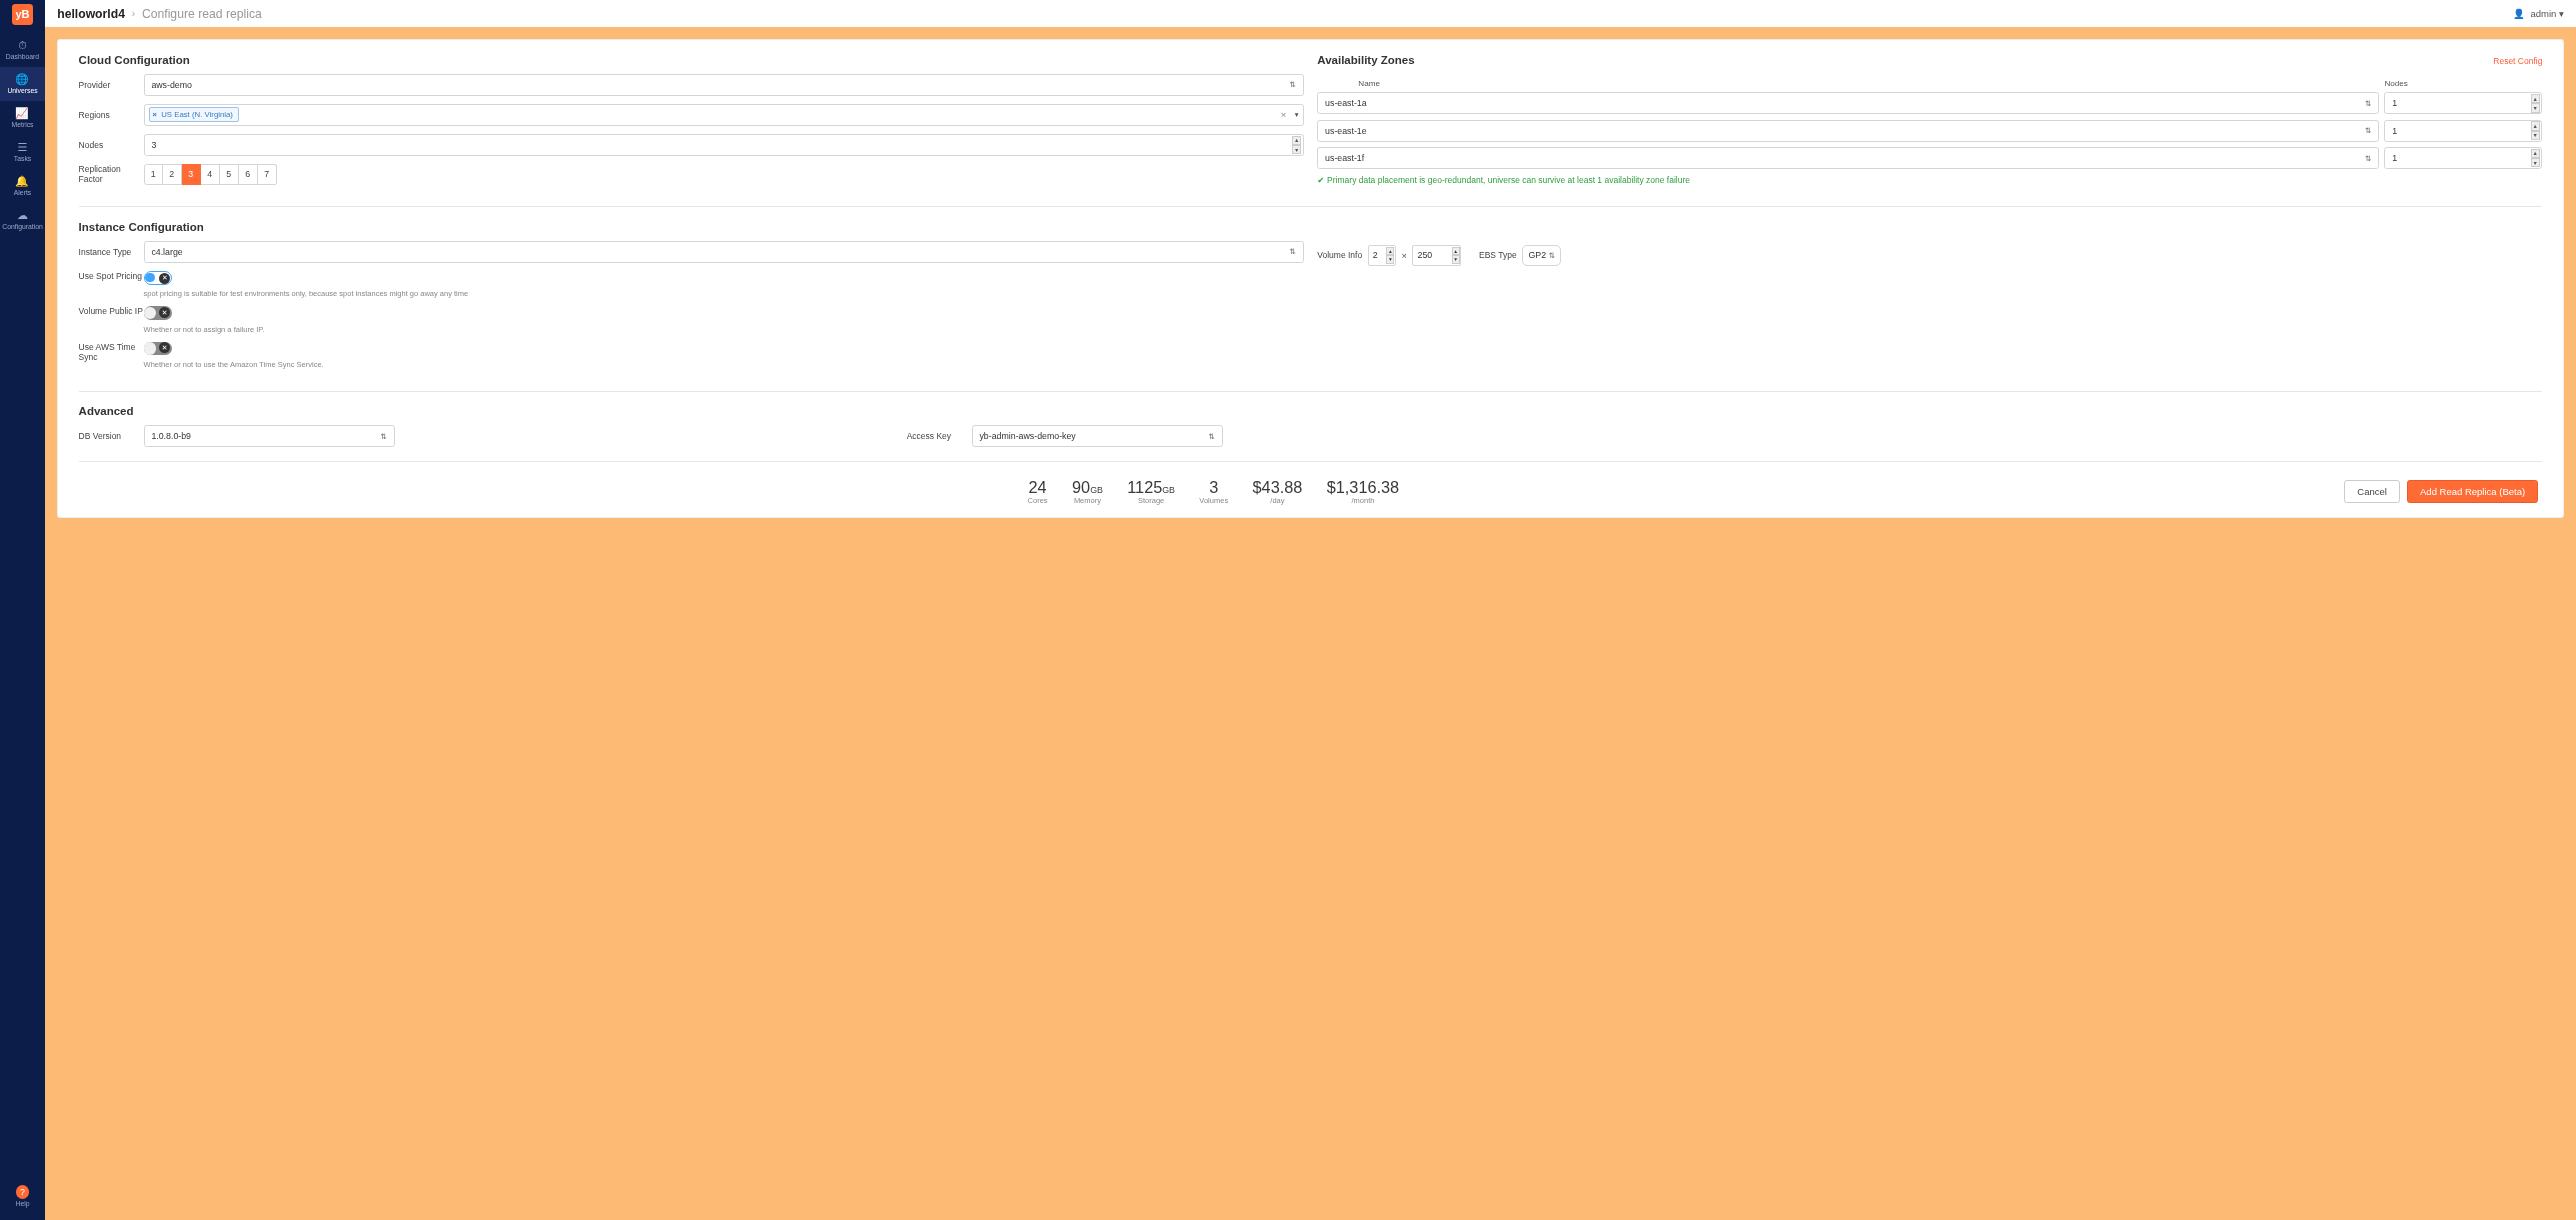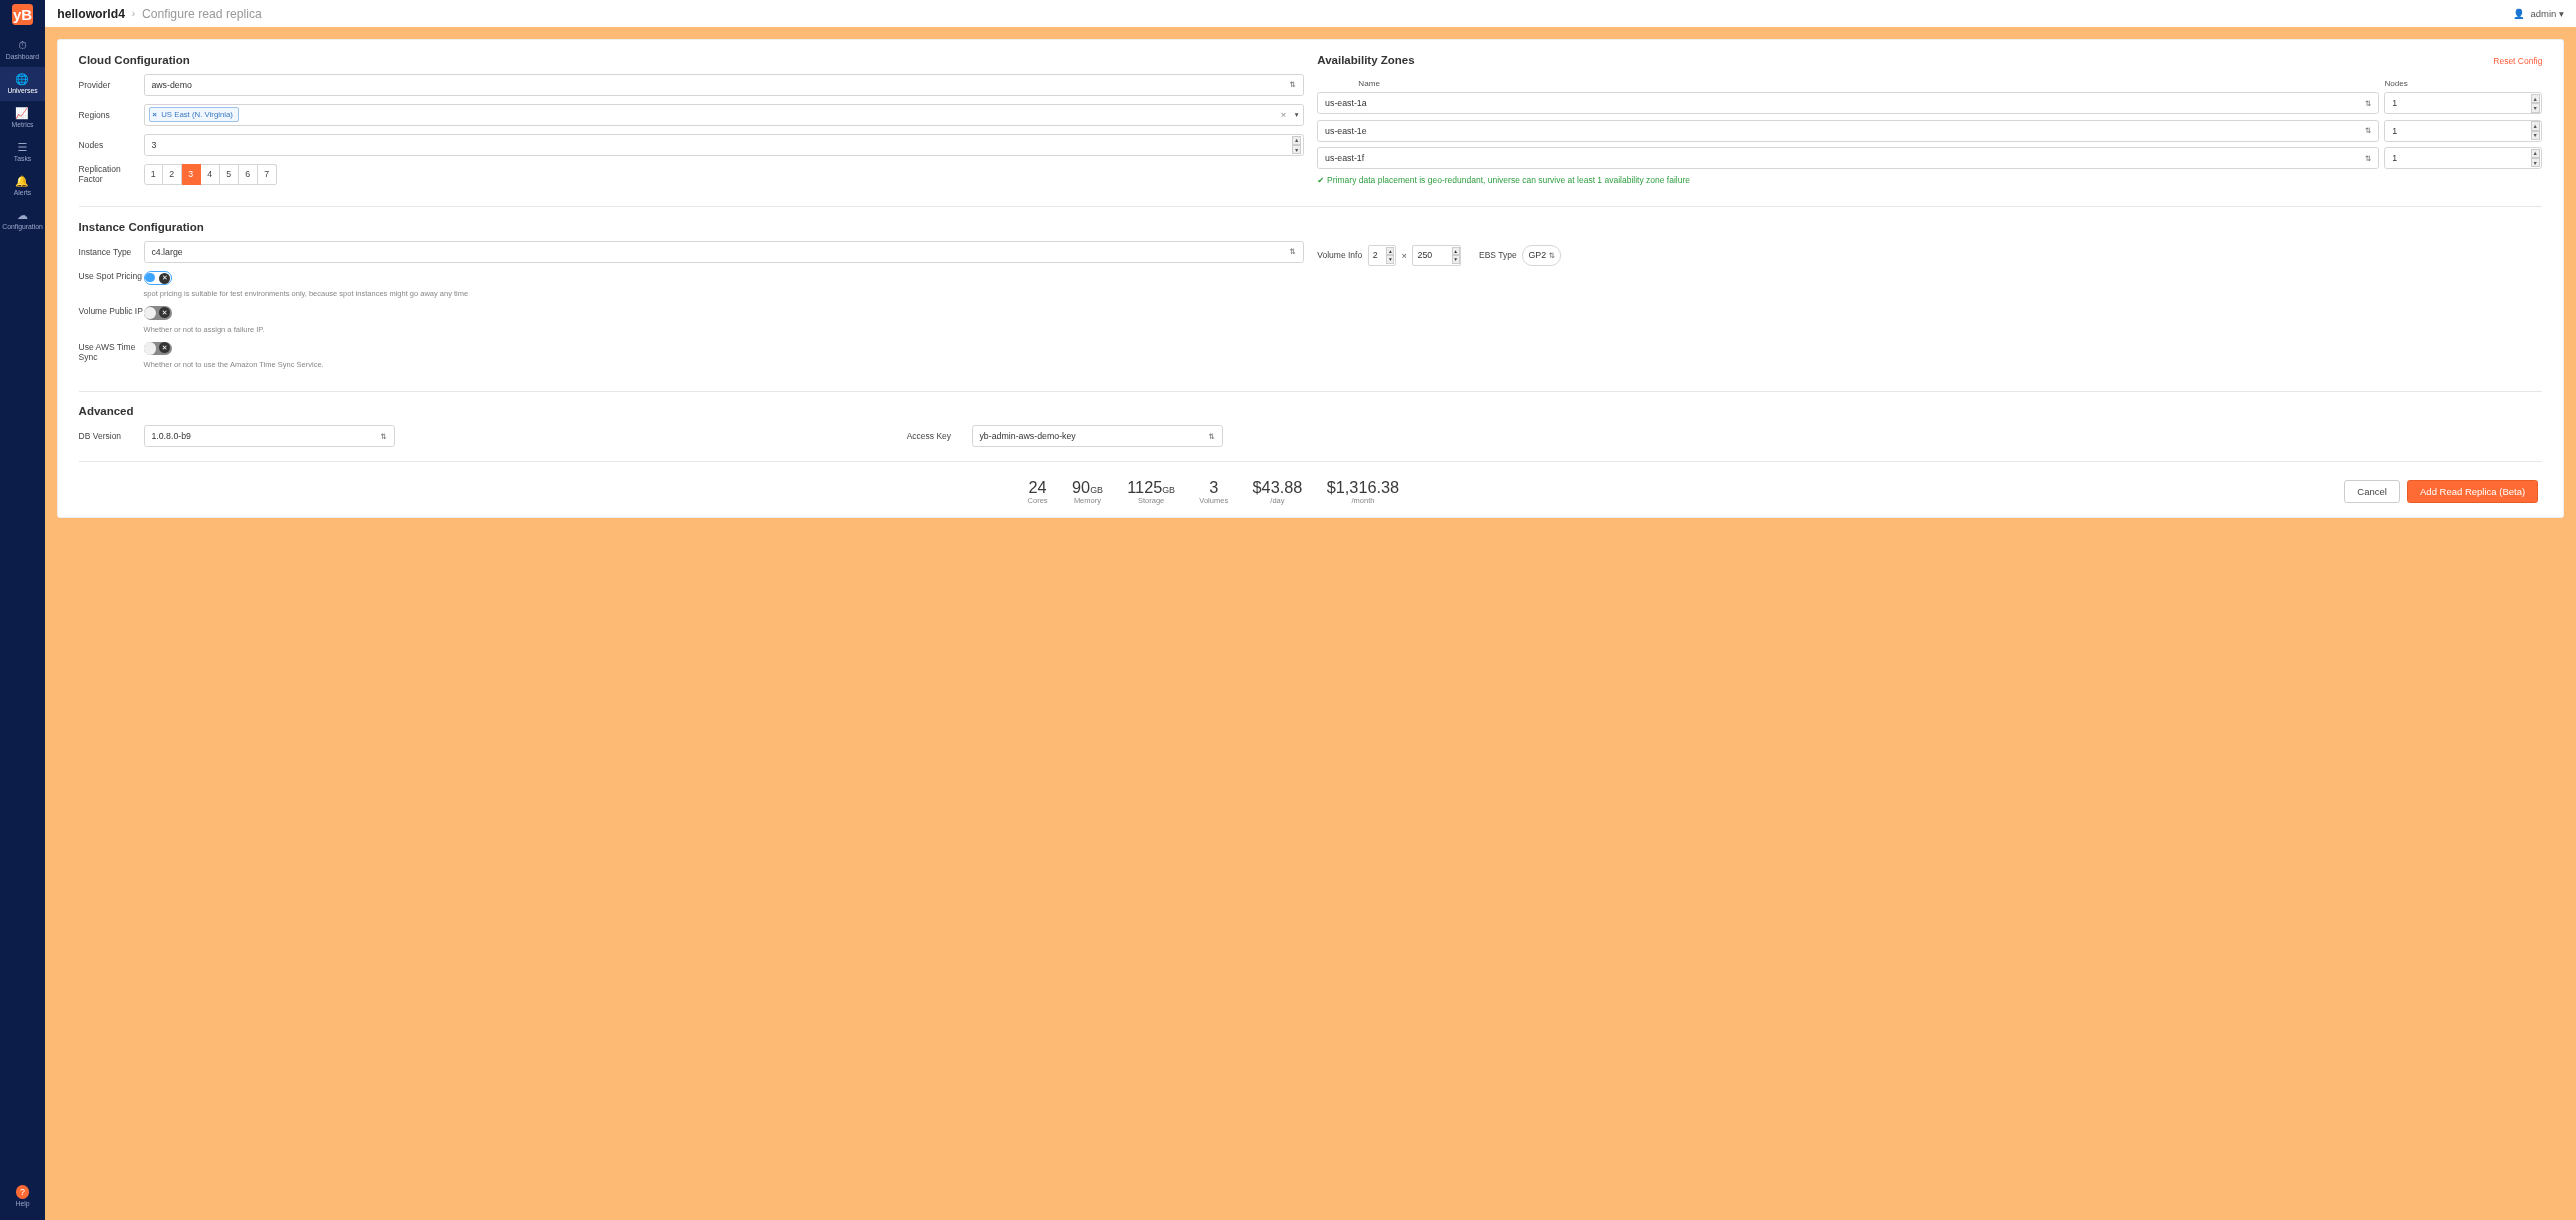--- a/index.html
+++ b/index.html
@@ -23,21 +23,21 @@
   width: 45px; height: 26px;
   display: flex; align-items: center; justify-content: center;
   margin-top: 1.4px;
 }
 .logo-box {
   width: 20.4px; height: 20.4px;
   background: #ff6b35;
   border-radius: 3.4px;
   color: #fff;
   display:flex;align-items:center;justify-content:center;
-  font-weight:bold;font-size:15px;
+  font-weight:bold;font-size:11px;
 }
 .nav { display:flex; flex-direction:column; width:100%; margin-top:5.4px;}
 .nav-item {
   display:flex; flex-direction:column; align-items:center; justify-content:center;
   height: 34px; color:#9aa6c8; font-size:6.8px; cursor:pointer;
 }
 .nav-item.active { background:#1b2d62; color:#fff; }
 .nav-item .icon { font-size:11px; margin-bottom:1.4px; }
 .nav-bottom { margin-top:auto; margin-bottom:6.8px; width:100%; }
 
@@ -116,21 +116,21 @@
 .az-row .select { flex:1; }
 .az-row .nodes-in { width:158px; }
 .geo-note { color:#2e9e3f; font-size:8.5px; margin-top:4.1px;}
 .geo-note .chk{ margin-right:2.7px;}
 
 .inline-row { display:flex; align-items:center; gap:5.4px; margin-bottom:8.1px;}
 .inline-row .label-sm { font-size:8.5px; color:#444;}
 .mini-num { width:28.5px; height:20.4px; border:0.7px solid #d5d5d5; border-radius:2px; display:flex;align-items:center;padding:0 4.1px;font-size:8.8px;position:relative;}
 .mini-num-wide{ width:49px;}
 .x-sep{ color:#555;}
-.ebs { border:0.7px solid #d5d5d5; border-radius:10px; height:20.4px; padding:0 5.4px; display:flex;align-items:center;font-size:8.8px; gap:2.7px;}
+.ebs { border:0.7px solid #d5d5d5; border-radius:5px; height:20.4px; padding:0 5.4px; display:flex;align-items:center;font-size:8.8px; gap:2.7px;}
 .tg {
   width:28.5px;height:13.6px;border-radius:7.5px;background:#888;position:relative;
   display:inline-block;flex-shrink:0;
 }
 .tg .kn{
   width:12.2px;height:12.2px;border-radius:50%;background:#f0f0f0;position:absolute;top:0.7px;left:0.7px;
 }
 .tg .tx{ position:absolute; right:2px; top:0.7px; width:11px;height:11px;border-radius:50%;background:#333;color:#fff;font-size:6.8px;display:flex;align-items:center;justify-content:center;}
 .tg.on{ background:#fff; border:1.4px solid #3ea5ff; height:13.6px;}
 .tg.on .kn{ background:#3ea5ff; width:9.5px;height:9.5px;top:0.7px;left:0.7px;}

